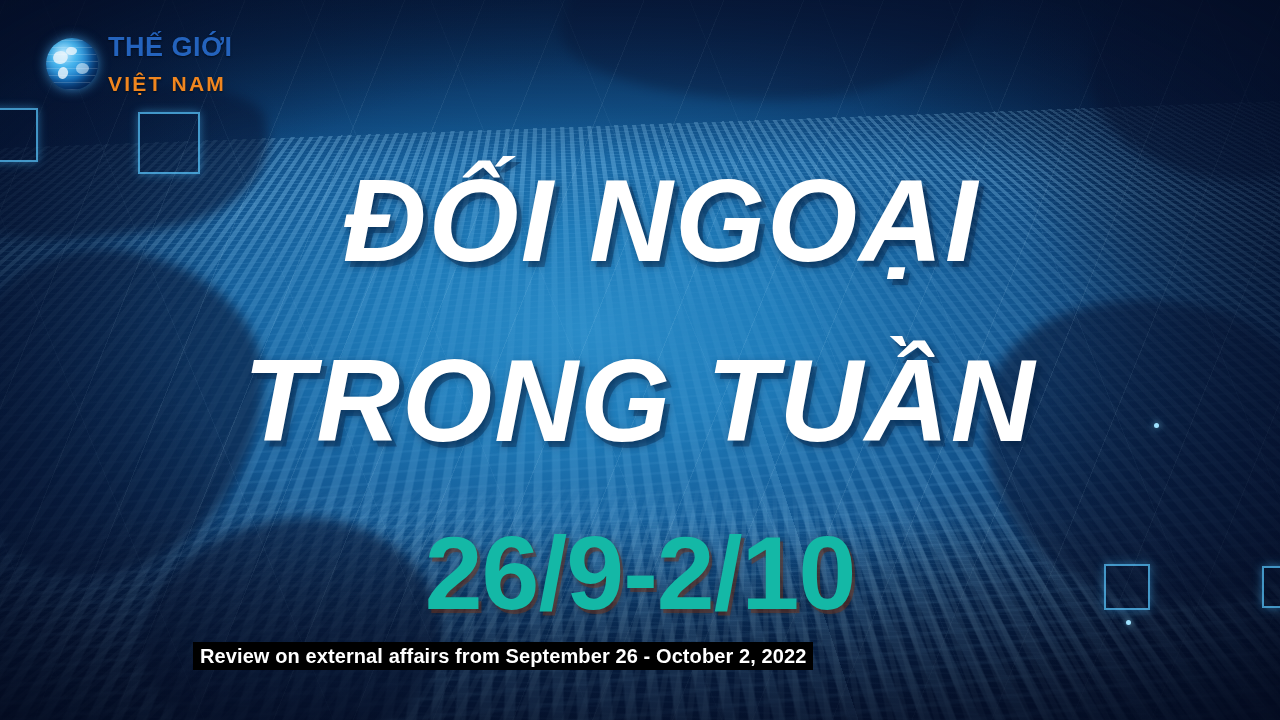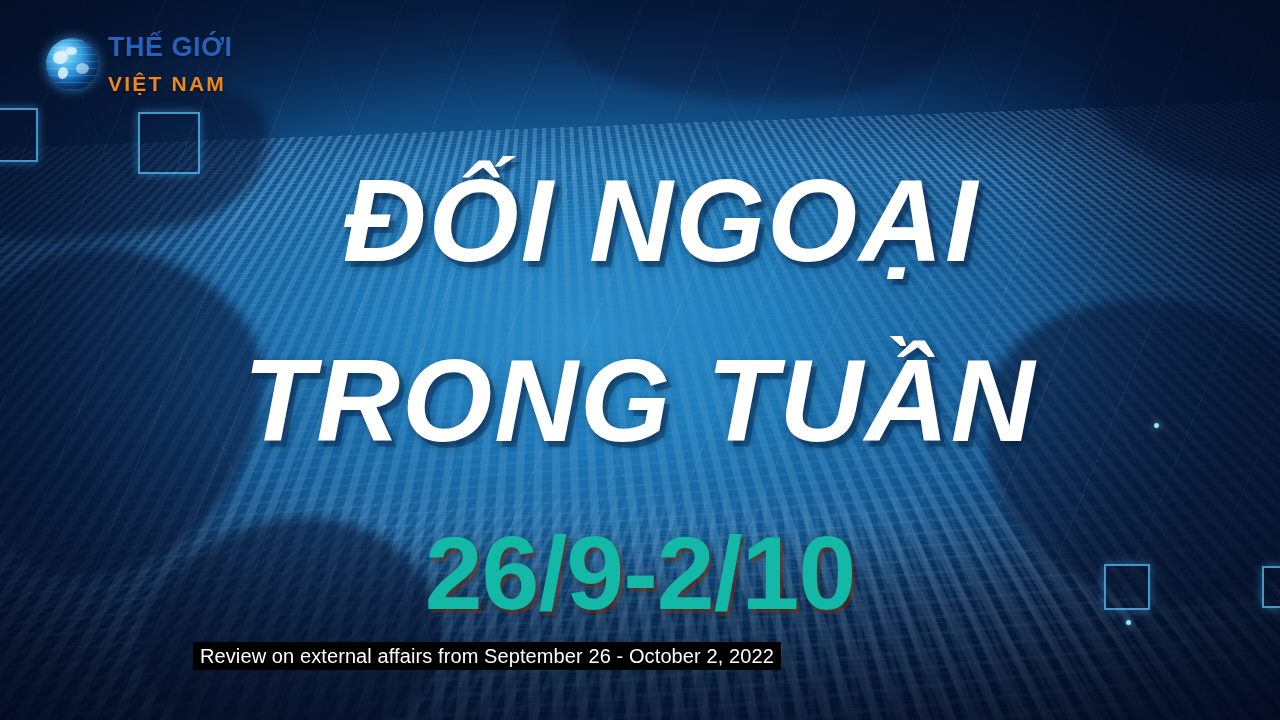--- a/index.html
+++ b/index.html
@@ -135,21 +135,21 @@
   }
 
   
   .caption{
     position:absolute; left:193px; top:642px;
     height:28px; padding:0 7px;
     background:#000000;
     display:flex; align-items:center;
   }
   .caption-text{
-    color:#ffffff; font-weight:400; font-size:20px; letter-spacing:.1px;
+    color:#ffffff; font-weight:700; font-size:20px; letter-spacing:.1px;
     white-space:nowrap;
     text-shadow:0 0 2px rgba(0,0,0,.9);
   }
 </style>
 </head>
 <body>
 
 <div class="stage">
 
   <div class="bg-base"></div>

